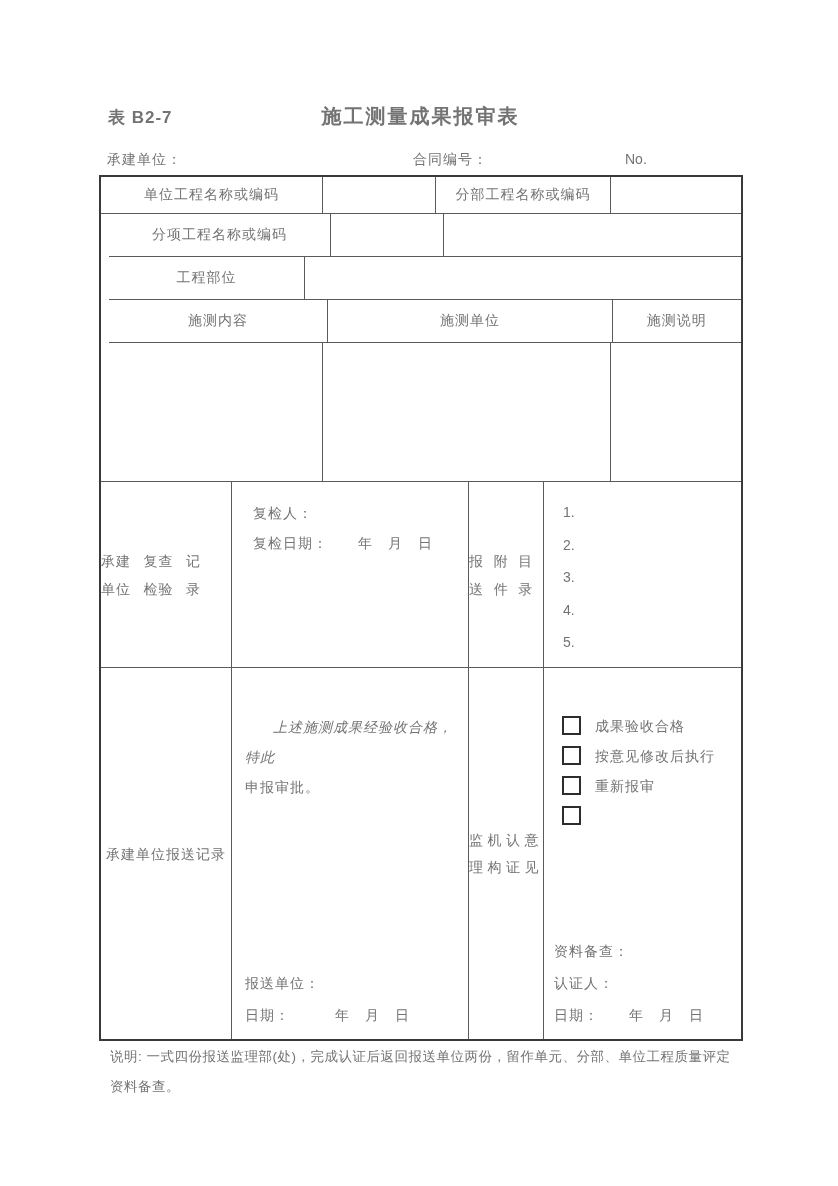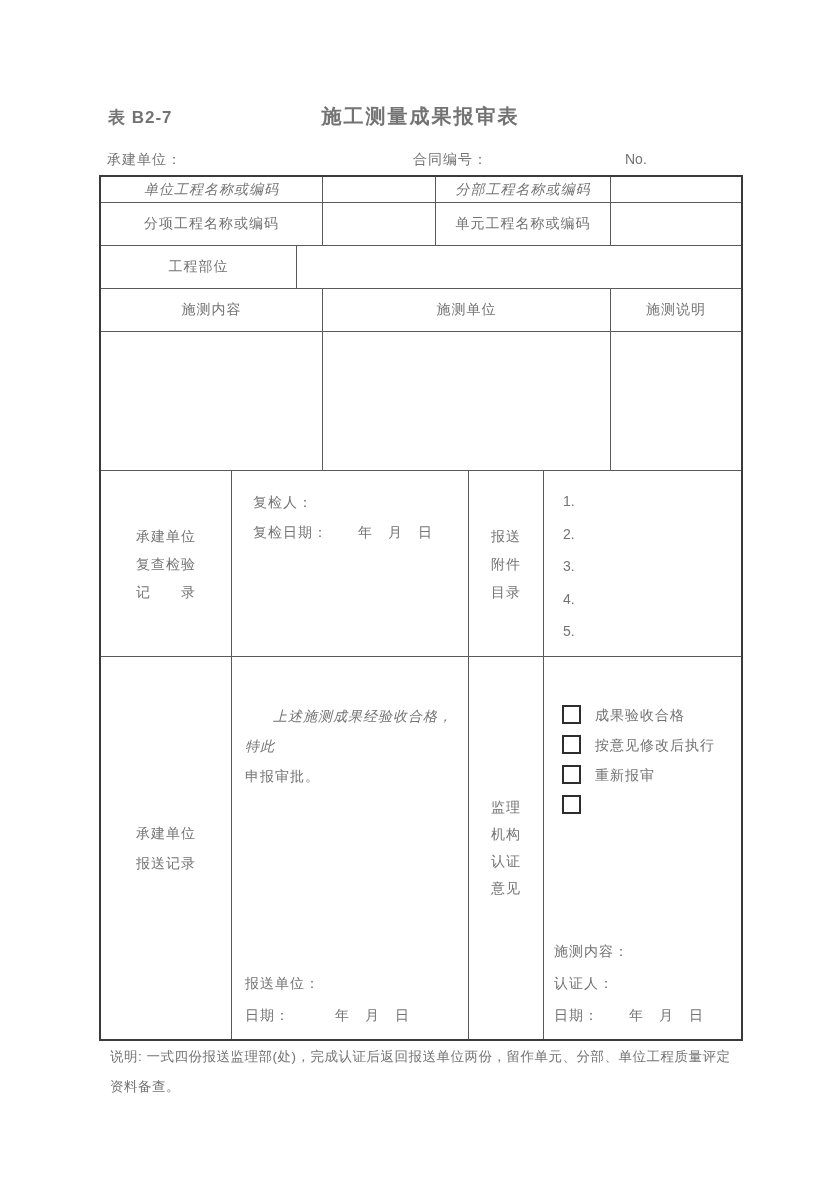--- a/index.html
+++ b/index.html
@@ -16,23 +16,23 @@
 
   .tbl { position:absolute; left:99px; top:175px; width:644px; height:866px;
          border:2px solid #3a3a3a; box-sizing:border-box; display:flex; flex-direction:column; }
   .row { display:flex; border-bottom:1px solid #5a5a5a; box-sizing:border-box; flex:none; }
   .row.last { border-bottom:none; flex:1; }
   .cell { border-right:1px solid #5a5a5a; box-sizing:border-box; display:flex;
           align-items:center; justify-content:center; font-size:14px; letter-spacing:1px; }
   .cell.endc { border-right:none; }
   .cell.blk { display:block; position:relative; }
 
-  .h42 { height:26px;font-style:italic; } .h43 { height:43px; } .h139 { height:139px; } .h186 { height:186px; }
+  .h42 { height:37px; } .h43 { height:43px;margin-left:8px; } .h139 { height:139px; } .h186 { height:186px; }
 
-  .stack { display:flex; flex-direction:column; align-items:center; }
+  .stack { display:flex; flex-direction:row; align-items:center; }
   .lh28 div { line-height:28px; } .lh30 div { line-height:30px; } .lh27 div { line-height:27px; }
 
   .recheck-body { padding:16px 0 0 21px; line-height:30px; font-size:14px; letter-spacing:1px; }
   .attach-list { padding:14px 0 0 19px; font-size:14px; }
   .attach-list div { line-height:32.5px; letter-spacing:0; }
 
   .statement { padding:44px 14px 0 13px; font-size:14px; line-height:30px; letter-spacing:1px; }
   .statement .ind { text-indent:2em;font-style:italic; }
   .cell-bottom { position:absolute; left:13px; bottom:8px; font-size:14px; line-height:32px; letter-spacing:1px; white-space:nowrap; }
   .cell-bottom.r { left:10px; }
@@ -61,21 +61,20 @@
     <div class="row h42">
       <div class="cell" style="width:222px">单位工程名称或编码</div>
       <div class="cell" style="width:113px"></div>
       <div class="cell" style="width:175px">分部工程名称或编码</div>
       <div class="cell endc" style="width:130px"></div>
     </div>
 
     <div class="row h43">
       <div class="cell" style="width:222px">分项工程名称或编码</div>
       <div class="cell" style="width:113px"></div>
-      <div class="cell" style="width:175px">单元工程名称或编码</div>
       <div class="cell endc" style="width:130px"></div>
     </div>
 
     <div class="row h43">
       <div class="cell" style="width:196px">工程部位</div>
       <div class="cell endc" style="width:418px"></div>
     </div>
 
     <div class="row h43">
       <div class="cell" style="width:222px">施测内容</div>
@@ -151,21 +150,21 @@
           <div class="cb-item">
             <span class="cb-box"></span>
             <span class="cb-label">重新报审</span>
           </div>
           <div class="cb-item">
             <span class="cb-box"></span>
             <span class="cb-label"></span>
           </div>
         </div>
         <div class="cell-bottom r">
-          <div>施测内容：</div>
+          <div>资料备查：</div>
           <div>认证人：</div>
           <div>日期：　　年　月　日</div>
         </div>
       </div>
     </div>
 
   </div>
 
   <div class="footer">
     <div>说明: 一式四份报送监理部(处)，完成认证后返回报送单位两份，留作单元、分部、单位工程质量评定</div>

